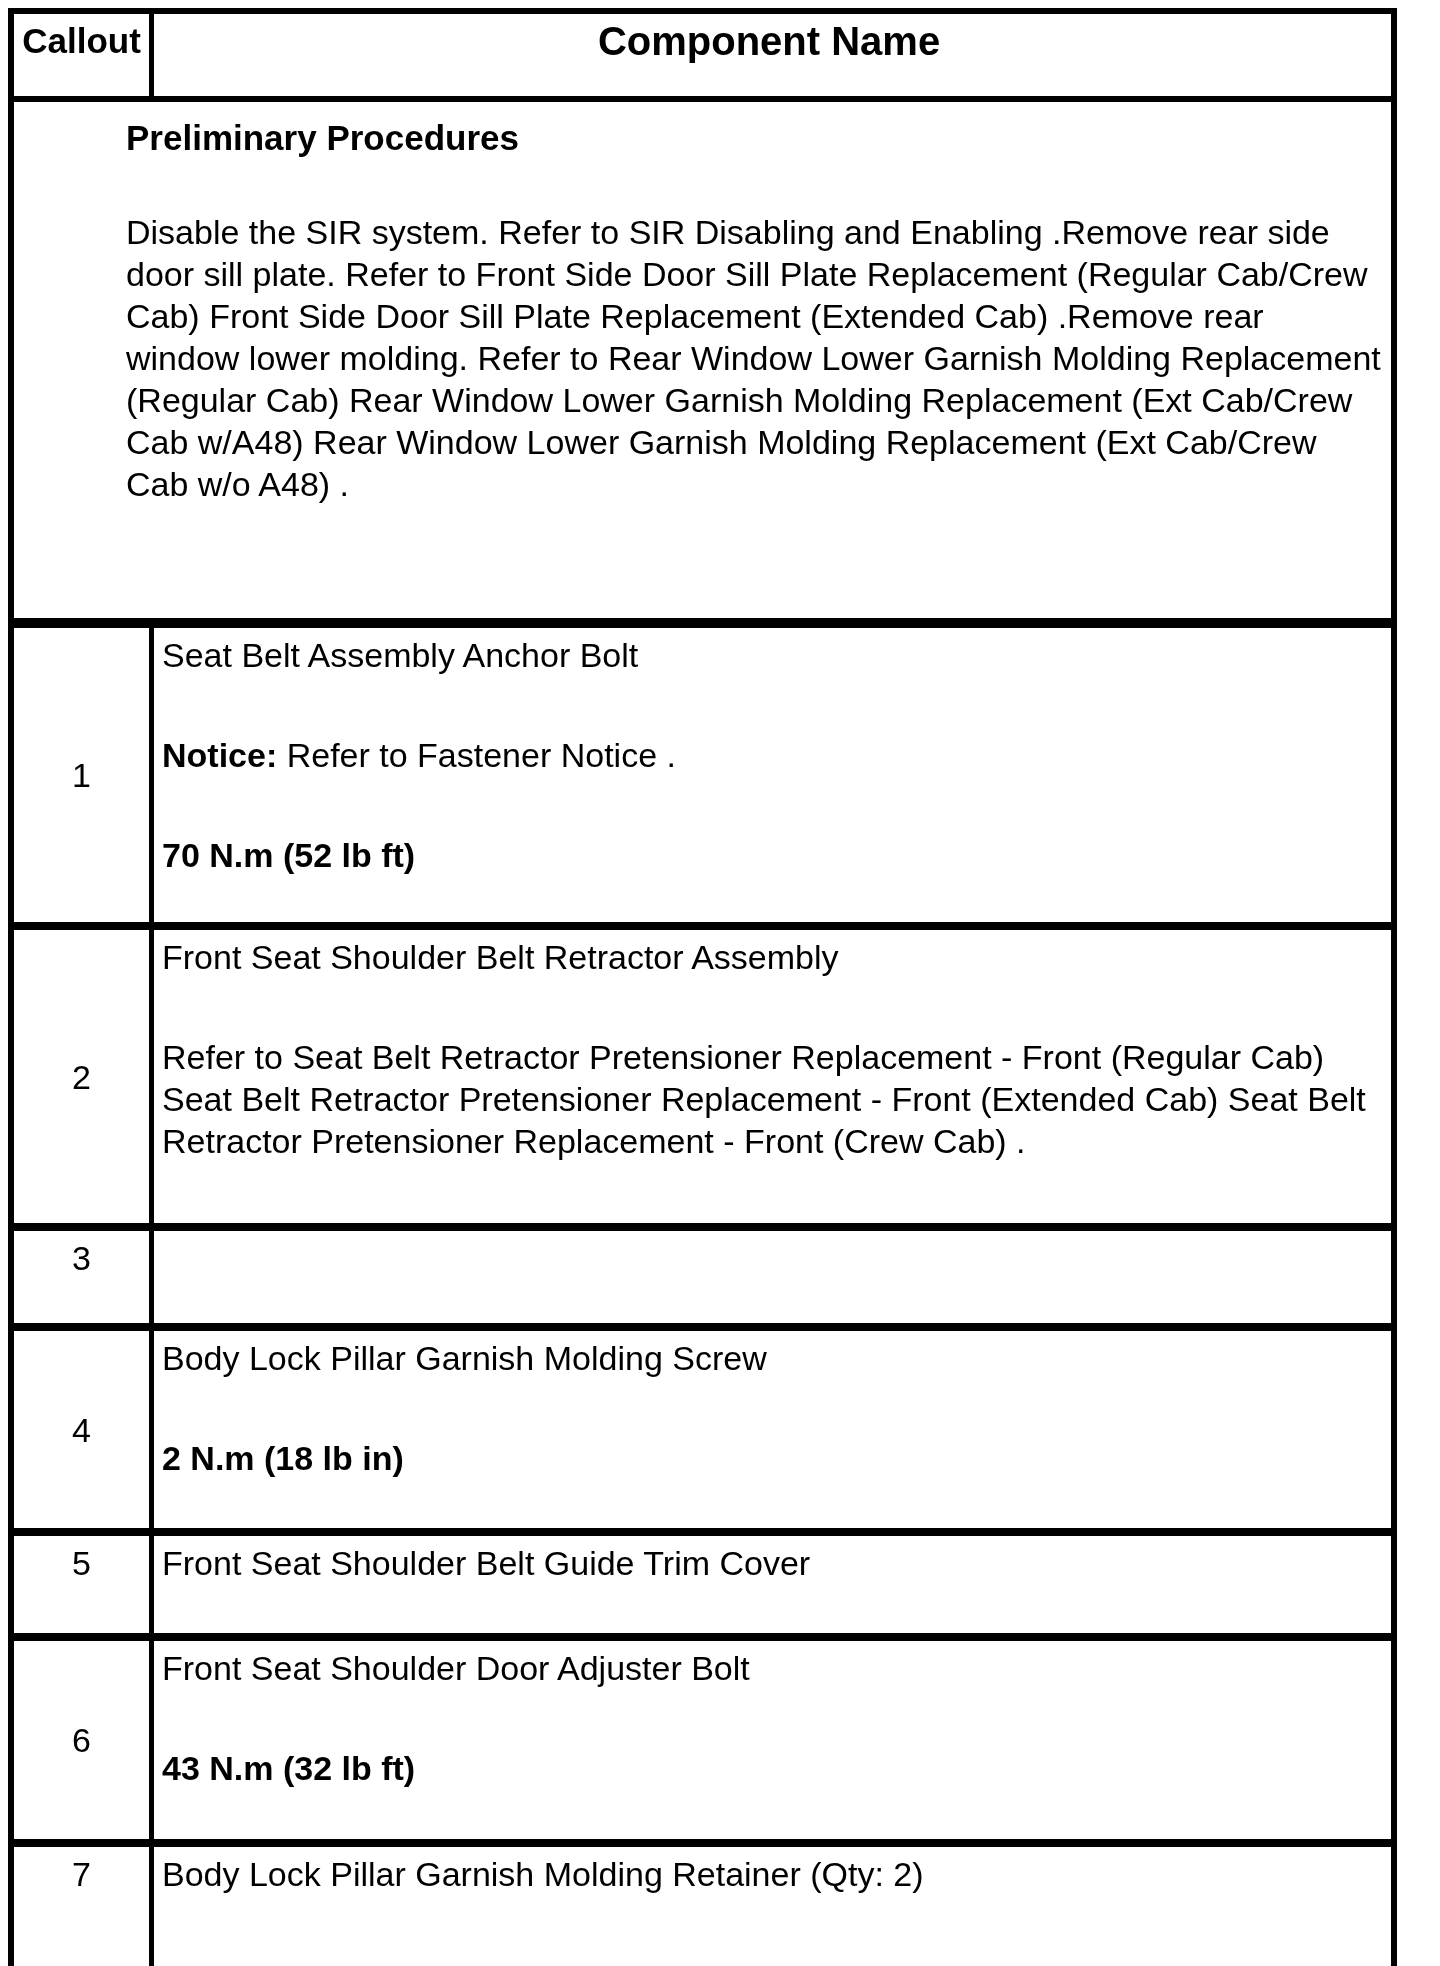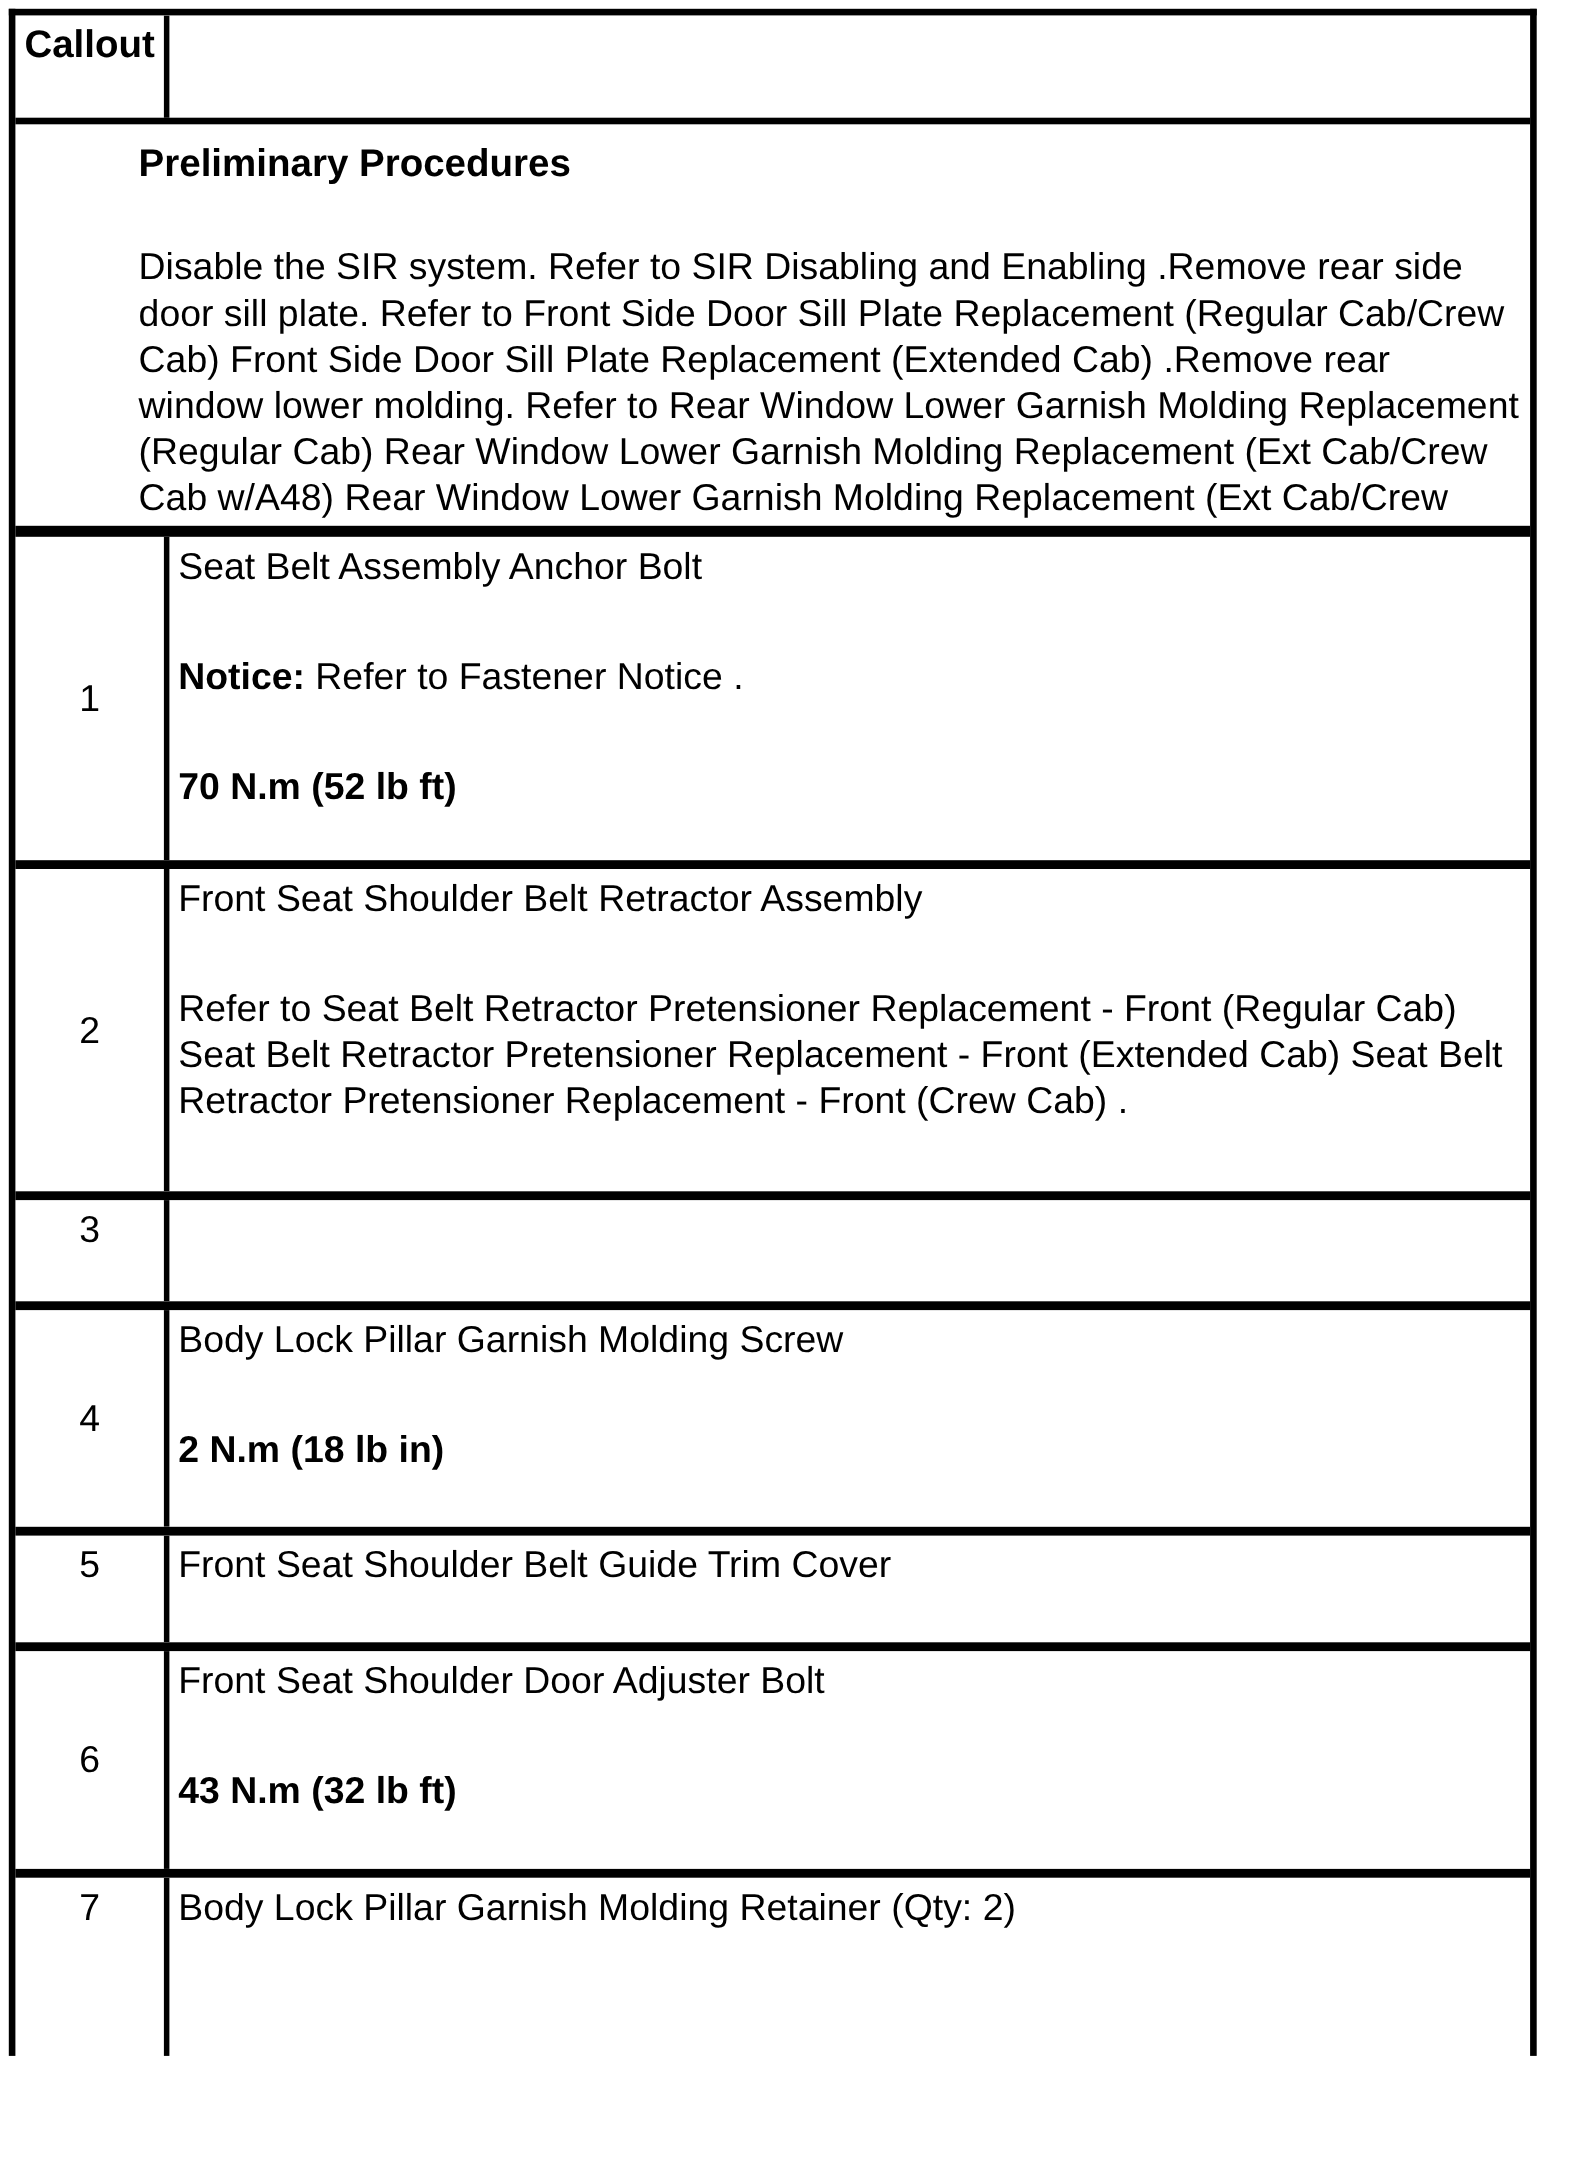--- a/index.html
+++ b/index.html
@@ -14,22 +14,22 @@
   .doc-table {
     margin: 8px 0 0 8px;
     width: 1389px;
     border: 6px solid #000000;
     border-bottom: none;
     background: #ffffff;
   }
   .row { display: flex; overflow: hidden; }
 
   
-  .header-row { height: 93px; flex-direction: column; }
-  .prelim-row { height: 371px; border-top: 6px solid #000; }
+  .header-row { height: 82px; }
+  .prelim-row { height: 522px; border-top: 6px solid #000; }
   .r1 { height: 304px; border-top: 10px solid #000; }
   .r2 { height: 301px; border-top: 8px solid #000; }
   .r3 { height: 100px; border-top: 8px solid #000; }
   .r4 { height: 205px; border-top: 8px solid #000; }
   .r5 { height: 105px; border-top: 8px solid #000; }
   .r6 { height: 206px; border-top: 8px solid #000; }
   .r7 { height: 170px; border-top: 8px solid #000; }
 
   .cell { overflow: hidden; }
 

